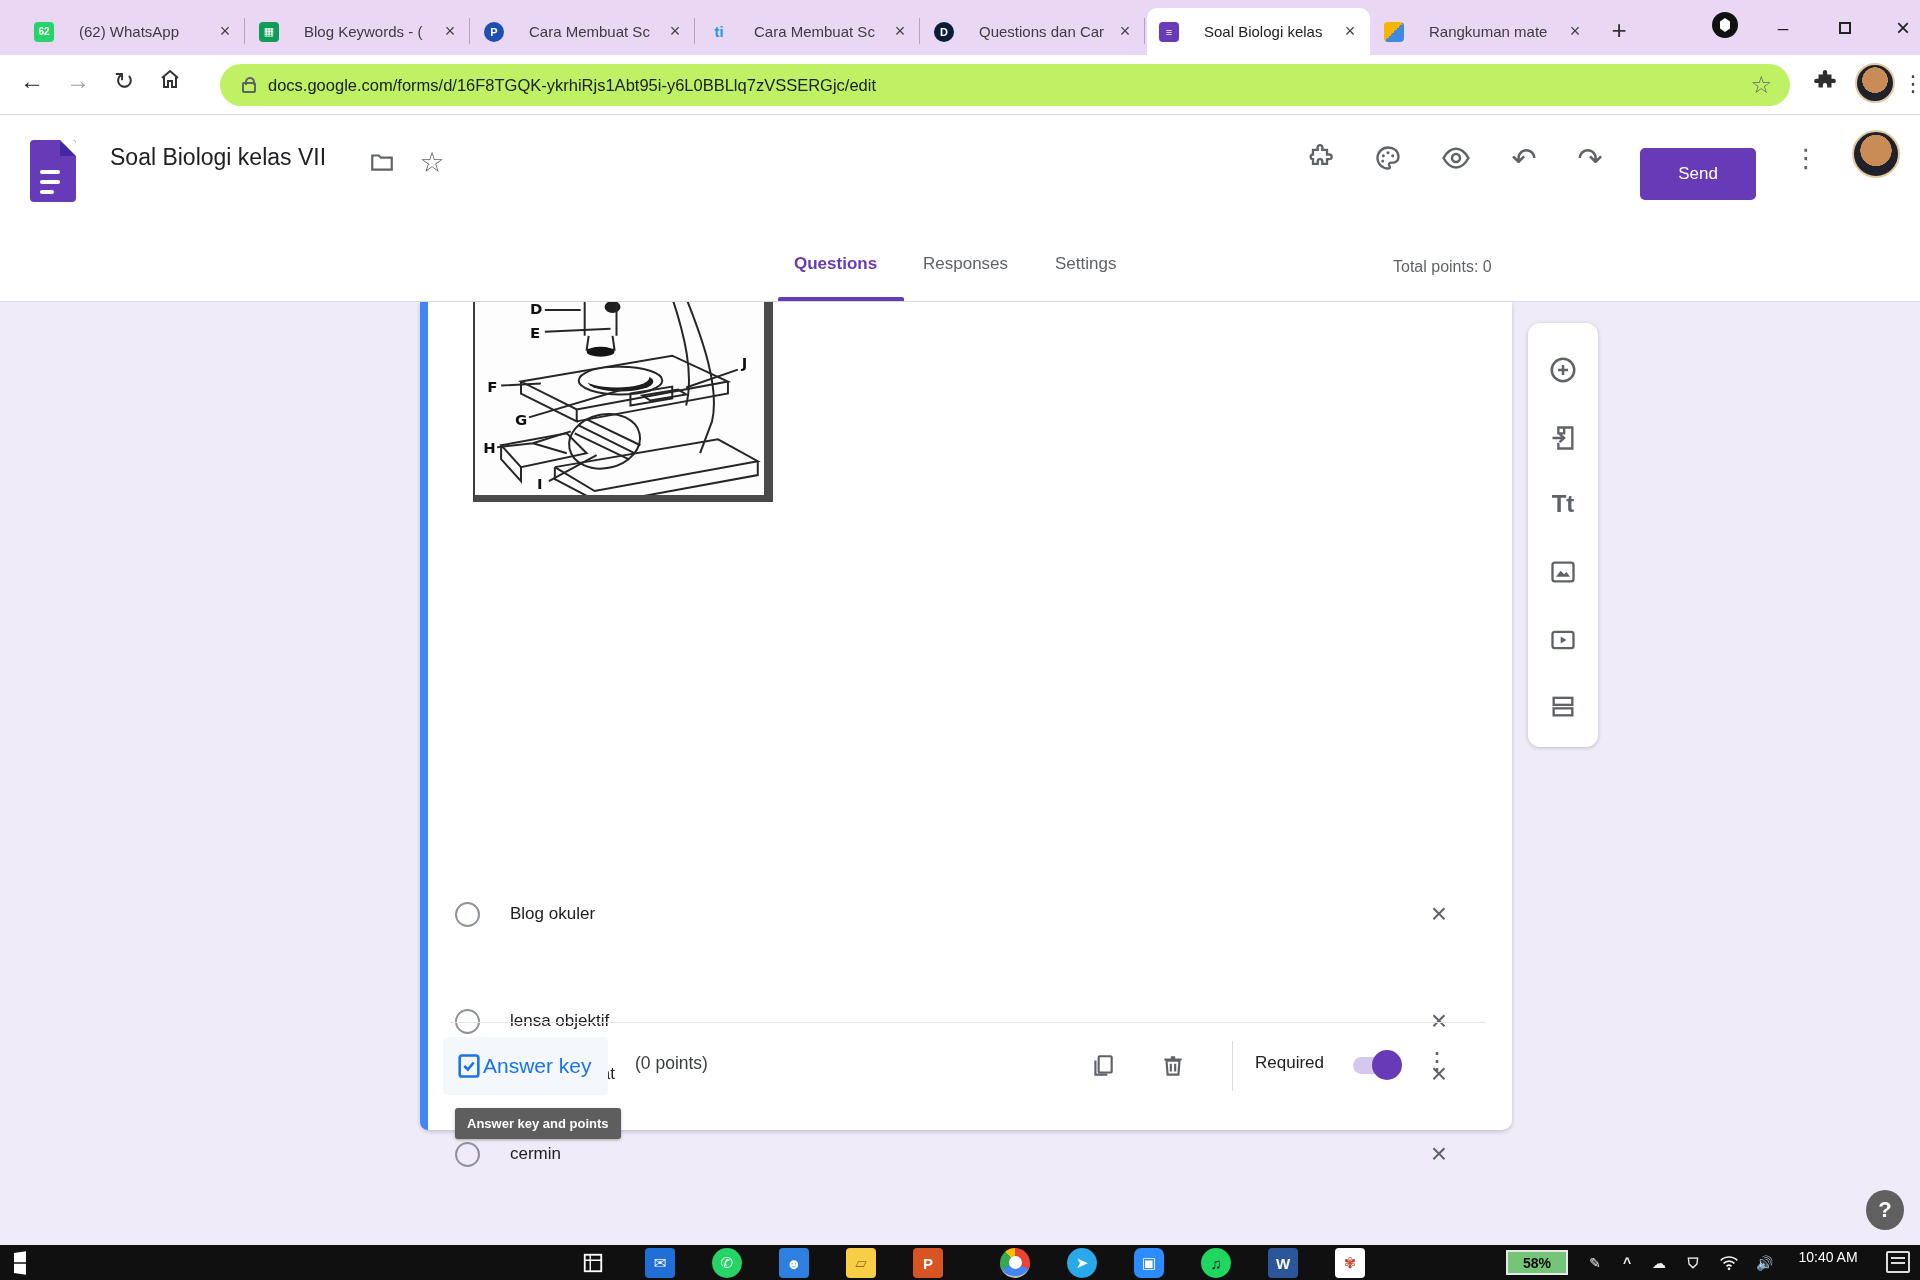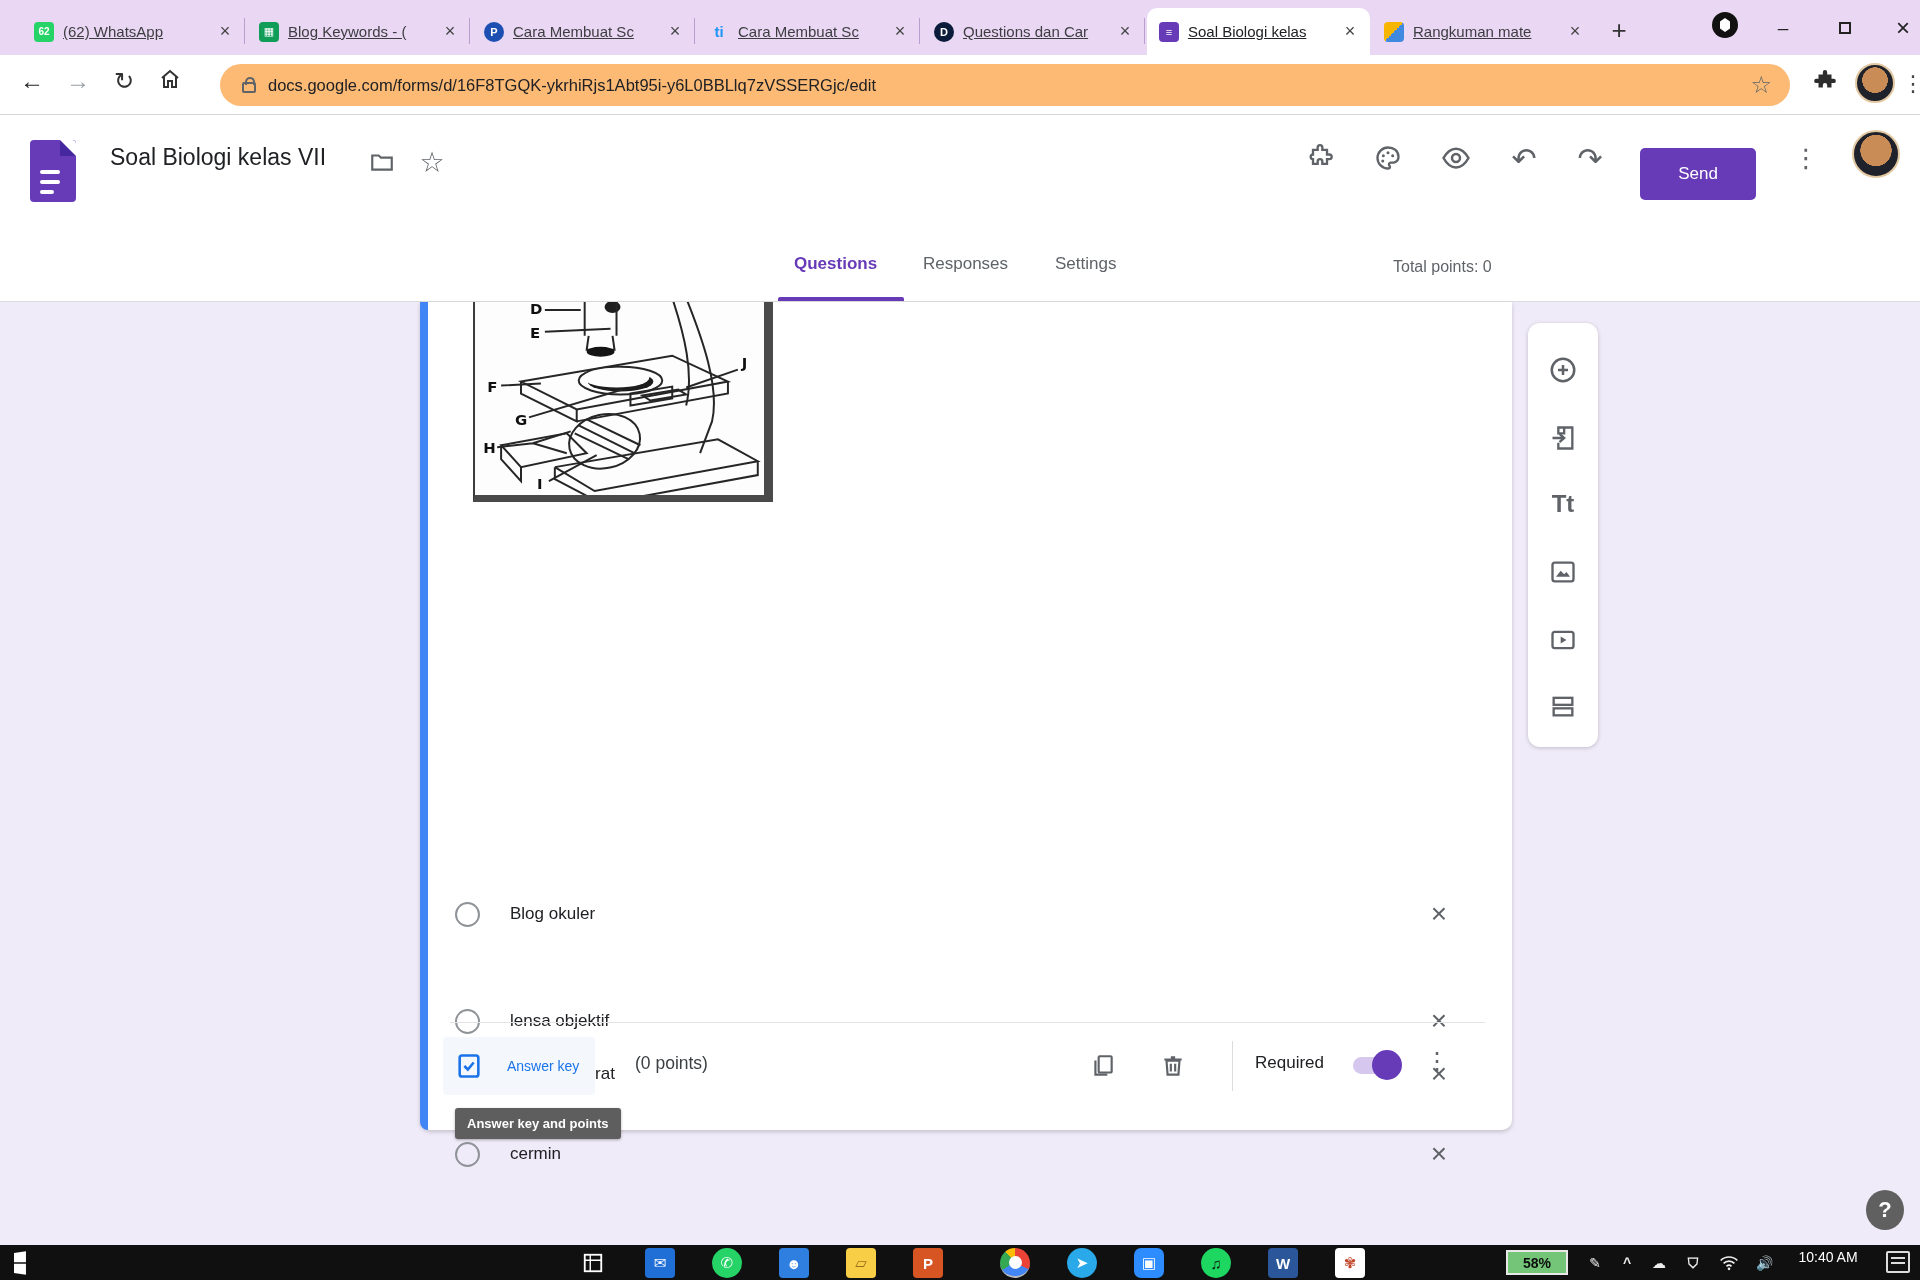--- a/index.html
+++ b/index.html
@@ -7,34 +7,34 @@
               font-family:"Liberation Sans","DejaVu Sans",sans-serif; }
   .abs { position:absolute; }
   #stage { position:relative; width:1920px; height:1100px; }
 
   
   #tabstrip { left:0; top:0; width:1920px; height:55px; background:#e9d7f3; }
   .tab { position:absolute; top:8px; height:47px; width:223px; display:flex; align-items:center;
          padding:0 10px 0 12px; color:#3d3d41; font-size:15px; }
   .tab .sep { position:absolute; right:0; top:10px; height:26px; width:1px; background:#b99fce; }
   .tab.active { background:#fff; border-radius:10px 10px 0 0; color:#202124; z-index:2; }
-  .tab .ttl { flex:1; white-space:nowrap; overflow:hidden; margin-left:9px;text-decoration:underline; }
+  .tab .ttl { flex:1; white-space:nowrap; overflow:hidden; margin-left:25px; }
   .tab .x { font-size:18px; color:#444; width:20px; text-align:center; }
   .fav { width:20px; height:20px; border-radius:4px; flex:0 0 20px; display:flex; align-items:center;
          justify-content:center; font-size:11px; font-weight:bold; color:#fff; }
   .winctl { position:absolute; top:0; height:40px; width:46px; display:flex; align-items:center;
             justify-content:center; color:#222; font-size:19px; }
   #btn-max span { display:block; width:12px; height:12px; border:2px solid #222; }
   #browser-badge { position:absolute; top:12px; width:26px; height:26px; border-radius:50%; background:#111; }
   #browser-badge:after { content:""; position:absolute; left:8px; top:6px; width:10px; height:14px;
             background:#fff; clip-path:polygon(50% 0,100% 25%,100% 75%,50% 100%,0 75%,0 25%); }
 
   #urlrow { left:0; top:55px; width:1920px; height:60px; background:#fff; border-bottom:1px solid #d8d8d8; }
   .navg { position:absolute; top:12px; font-size:24px; color:#333; width:36px; text-align:center; }
-  .urlpill { position:absolute; left:220px; top:9px; width:1570px; height:42px; background:#fdba74;
+  .urlpill { position:absolute; left:220px; top:9px; width:1570px; height:42px; background:#bef264;
              border-radius:21px; display:flex; align-items:center; padding:0 18px; }
   .urlpill .lock { width:14px; height:11px; border:2px solid #5f6368; border-radius:2px; position:relative; margin:4px 12px 0 4px; }
   .urlpill .lock:before { content:""; position:absolute; left:1px; top:-7px; width:6px; height:6px;
              border:2px solid #5f6368; border-bottom:none; border-radius:5px 5px 0 0; }
   .urltext { font-size:16.5px; color:#202124; }
   .chromeicn { position:absolute; top:14px; font-size:22px; color:#454545; }
 
   
   #gfheader { left:0; top:116px; width:1920px; height:120px; background:#fff; }
   #formlogo { left:30px; top:24px; width:46px; height:62px; background:#673ab7; border-radius:4px; }
@@ -71,21 +71,21 @@
   .radio { width:25px; height:25px; border:2px solid #8f9398; border-radius:50%; flex:0 0 25px; }
   .optlabel { font-size:17px; color:#202124; margin-left:30px; }
   .optx { position:absolute; right:48px; font-size:28px; color:#5f6368; line-height:1; }
   .addopt { color:#80868b; } .orword { color:#202124; margin-left:12px; } 
   .addother { color:#1a73e8; margin-left:12px; }
 
   #carddiv { position:absolute; left:30px; top:720px; width:1035px; height:1px; background:#e3e3e3; }
   #akrow { position:absolute; left:0; top:733px; width:1092px; height:66px; }
   #akbtn { position:absolute; left:23px; top:2px; height:58px; display:flex; align-items:center;
            background:#f4f8fd; border-radius:4px; padding:0 16px 0 12px; }
-  #aklabel { color:#1a73e8; font-size:14px; font-weight:500; margin-left:24px; }
+  #aklabel { color:#1a73e8; font-size:21px; font-weight:500; margin-left:0; }
   #akpts { position:absolute; left:215px; top:18px; font-size:17.5px; color:#3c4043; }
   .ftricon { position:absolute; top:8px; width:46px; height:46px; color:#5f6368; display:flex;
              align-items:center; justify-content:center; }
   #ftrdiv { position:absolute; left:812px; top:6px; width:1px; height:50px; background:#dadce0; }
   #reqlabel { position:absolute; left:835px; top:18px; font-size:17px; color:#202124; }
   #toggle { position:absolute; left:933px; top:22px; width:46px; height:17px; background:#d6c7ef; border-radius:9px; }
   #toggle .knob { position:absolute; right:-3px; top:-7px; width:30px; height:30px; background:#673ab7; border-radius:50%; }
   #akmore { position:absolute; left:1005px; top:12px; font-size:24px; color:#5f6368; }
   #tooltip { position:absolute; left:455px; top:806px; background:#5e5e5e; color:#fff; font-size:13px;
              font-weight:bold; padding:8px 12px; border-radius:3px; box-shadow:0 1px 3px rgba(0,0,0,.3); }

